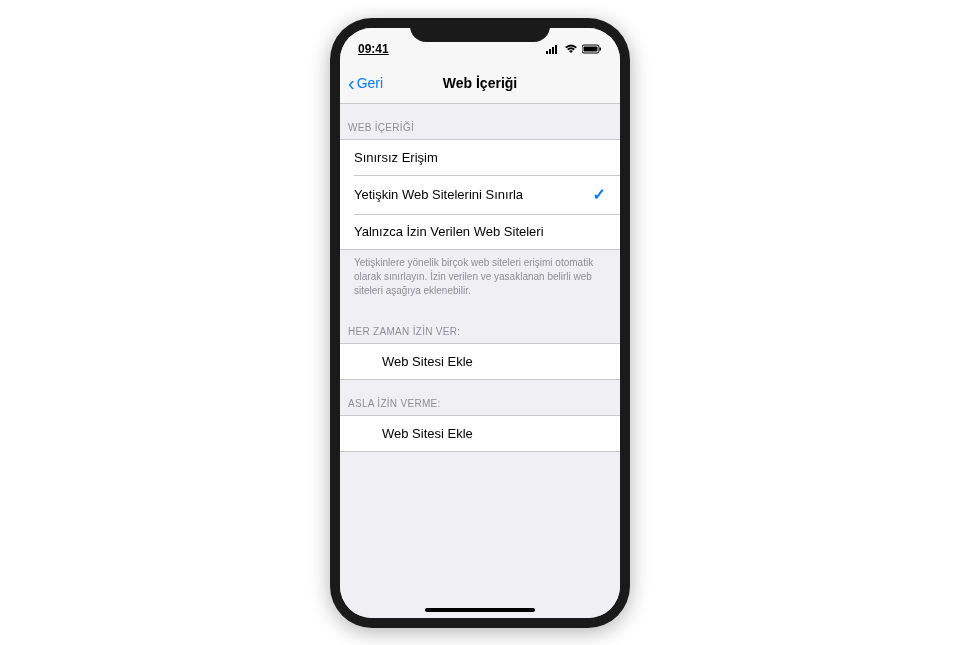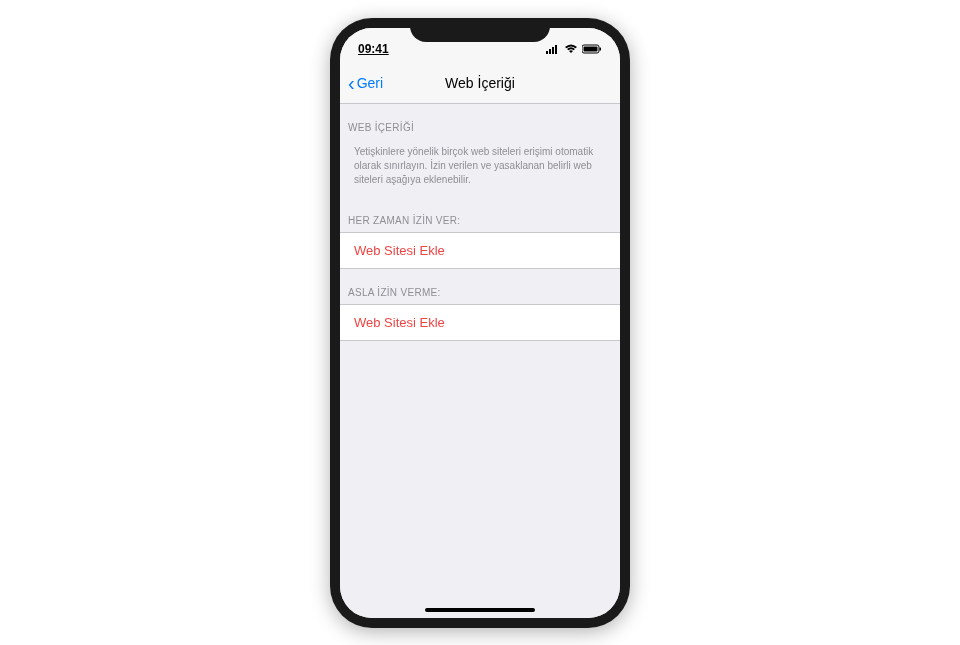--- a/index.html
+++ b/index.html
@@ -88,21 +88,21 @@
     .back-chevron {
       font-size: 20px;
       margin-right: 2px;
       line-height: 1;
     }
     .nav-title {
       position: absolute;
       left: 50%;
       transform: translateX(-50%);
       font-size: 14px;
-      font-weight: 400;
+      font-weight: 700;
       color: #000;
     }
     .content {
       overflow-y: auto;
       height: calc(100% - 76px);
       background: #efeff4;
     }
     .section-header {
       padding: 18px 8px 6px;
       font-size: 10px;
@@ -139,21 +139,22 @@
       right: 0;
       height: 0.5px;
       background: #c8c7cc;
     }
     .checkmark {
       color: #007aff;
       font-size: 16px;
       font-weight: bold;
     }
     .link-item {
-      color: #ef4444;
+      color: #000000;
+      margin-left: 28px;
     }
     .home-indicator {
       position: absolute;
       bottom: 6px;
       left: 50%;
       transform: translateX(-50%);
       width: 110px;
       height: 4px;
       background: #000;
       border-radius: 2px;
@@ -196,20 +197,32 @@
       <div class="back-button">
         <span class="back-chevron">‹</span>
         <span>Geri</span>
       </div>
       <div class="nav-title">Web İçeriği</div>
     </div>
 
     <div class="content">
 
       <div class="section-header">WEB İÇERİĞİ</div>
+      <div class="list-group">
+        <div class="list-item">
+          <span>Sınırsız Erişim</span>
+        </div>
+        <div class="list-item">
+          <span>Yetişkin Web Sitelerini Sınırla</span>
+          <span class="checkmark">✓</span>
+        </div>
+        <div class="list-item">
+          <span>Yalnızca İzin Verilen Web Siteleri</span>
+        </div>
+      </div>
       <div class="section-footer">Yetişkinlere yönelik birçok web siteleri erişimi otomatik olarak sınırlayın. İzin verilen ve yasaklanan belirli web siteleri aşağıya eklenebilir.</div>
 
       <div class="section-header">HER ZAMAN İZİN VER:</div>
       <div class="list-group">
         <div class="list-item link-item">
           <span>Web Sitesi Ekle</span>
         </div>
       </div>
 
       <div class="section-header">ASLA İZİN VERME:</div>

